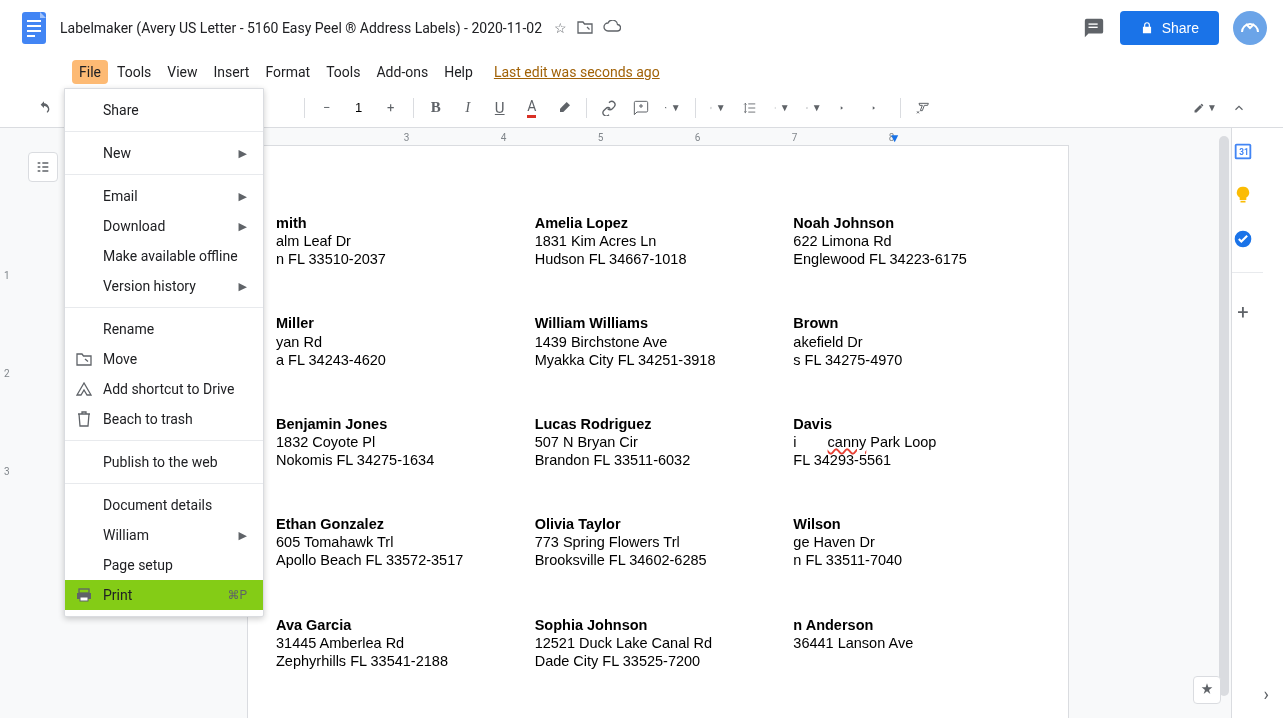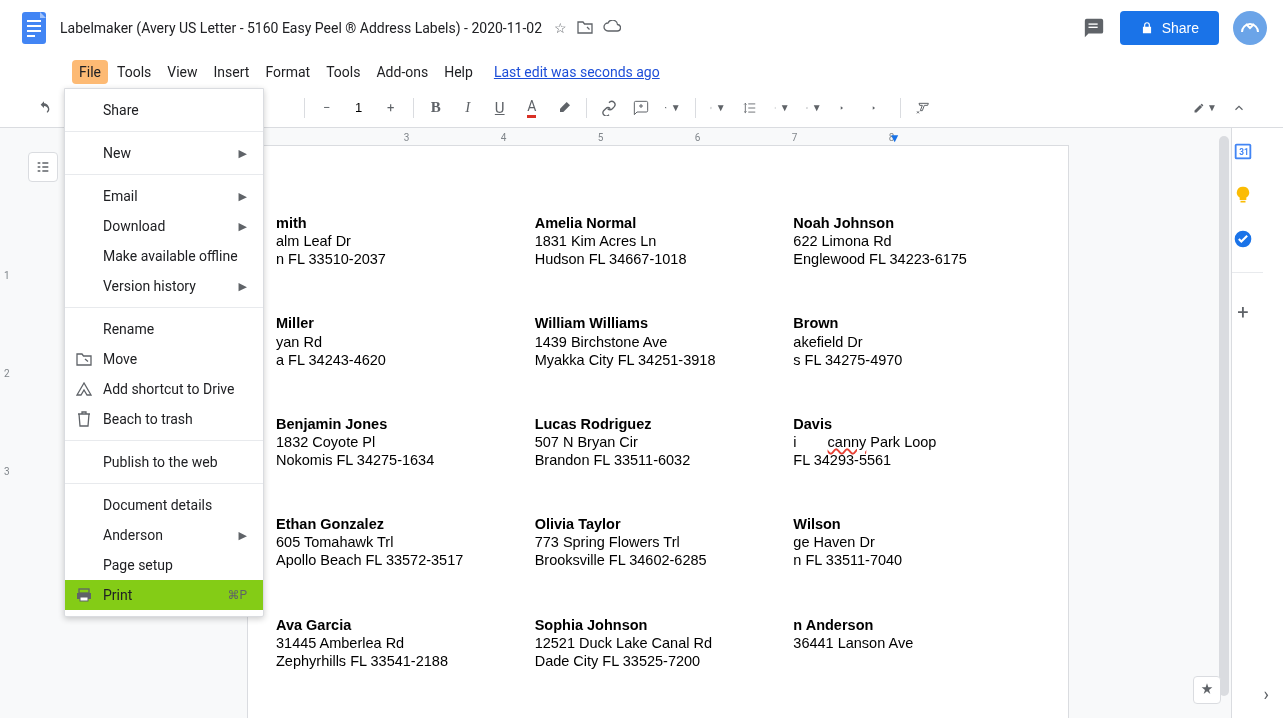--- a/index.html
+++ b/index.html
@@ -11,21 +11,21 @@
     .doc-title { font-size: 14px; color: #202124; display: flex; align-items: flex-start; gap: 12px; }
     .title-icons { display: flex; gap: 10px; color: #5f6368; }
     .title-icons span { cursor: pointer; }
     .right-actions { display: flex; align-items: center; gap: 14px; }
     .comment-icon { width: 24px; height: 24px; color: #5f6368; cursor:pointer; display:flex; align-items:center; justify-content:center; }
     .share-btn { background: #1a73e8; color: #fff; border: none; border-radius: 4px; padding: 9px 20px; font-size: 14px; font-weight: 500; display: flex; align-items: center; gap: 8px; cursor: pointer; }
     .avatar { width: 34px; height: 34px; border-radius: 50%; background: #6ba4e8; display:flex; align-items:center; justify-content:center; }
     .menubar { display: flex; align-items: center; padding: 0 72px 0 72px; height: 32px; border-bottom: 1px solid transparent; font-size: 14px; gap: 2px; color: #202124; }
     .menubar .item { padding: 4px 7px; cursor: pointer; border-radius: 4px; }
     .menubar .item.active { background: #fdba74; }
-    .menubar .last-edit { color: #1d4ed8; text-decoration: underline; margin-left: 12px; font-size: 14px; cursor:pointer; }
+    .menubar .last-edit { color: #a16207; text-decoration: underline; margin-left: 12px; font-size: 14px; cursor:pointer; }
     .toolbar { display: flex; align-items: center; padding: 4px 30px; height: 40px; border-bottom: 1px solid #dadce0; gap: 4px; font-size: 13px; color: #444; }
     .toolbar .tbtn { width: 28px; height: 28px; display: flex; align-items: center; justify-content: center; border-radius: 2px; cursor:pointer; color:#5f6368; }
     .toolbar .sep { width: 1px; height: 20px; background: #dadce0; margin: 0 4px; }
     .toolbar .dropdown { display: flex; align-items: center; gap: 4px; padding: 0 6px; cursor:pointer; }
     .toolbar .font-size-input { width: 28px; text-align:center; border: none; outline: none; font-size:13px; }
     .toolbar .arrow-down { font-size: 10px; color: #5f6368; }
     .canvas-area { position: relative; height: calc(100% - 128px); background: #f8f9fa; display:flex; }
     .left-gutter { width: 60px; background: #f8f9fa; position: relative; }
     .outline-btn { position:absolute; top:24px; left:28px; width:30px;height:30px; border:1px solid #dadce0; border-radius:4px; background:#fff; display:flex; align-items:center; justify-content:center; color:#5f6368; cursor:pointer;}
     .ruler-v { position:absolute; left:0; top:0; bottom:0; width:18px; color:#80868b; font-size:10px; }
@@ -255,21 +255,21 @@
       <span class="tick">3</span>
       <span class="tick">4</span>
       <span class="tick">5</span>
       <span class="tick">6</span>
       <span class="tick">7</span>
       <span class="tick" style="position:relative;"><span class="margin-marker">▼</span><span>8</span></span>
     </div>
     <div class="page">
       <div class="labels" id="labels-grid">
           <div class="label"><strong>mith</strong><br>alm Leaf Dr<br>n FL 33510-2037</div>
-          <div class="label"><strong>Amelia Normal</strong><br>1831 Kim Acres Ln<br>Hudson FL 34667-1018</div>
+          <div class="label"><strong>Amelia Lopez</strong><br>1831 Kim Acres Ln<br>Hudson FL 34667-1018</div>
           <div class="label"><strong>Noah Johnson</strong><br>622 Limona Rd<br>Englewood FL 34223-6175</div>
           <div class="label"><strong>Miller</strong><br>yan Rd<br>a FL 34243-4620</div>
           <div class="label"><strong>William Williams</strong><br>1439 Birchstone Ave<br>Myakka City FL 34251-3918</div>
           <div class="label"><strong>Brown</strong><br>akefield Dr<br>s FL 34275-4970</div>
           <div class="label"><strong>Benjamin Jones</strong><br>1832 Coyote Pl<br>Nokomis FL 34275-1634</div>
           <div class="label"><strong>Lucas Rodriguez</strong><br>507 N Bryan Cir<br>Brandon FL 33511-6032</div>
           <div class="label"><strong>Davis</strong><br>i<span class="red-underline">canny</span> Park Loop<br>FL 34293-5561</div>
           <div class="label"><strong>Ethan Gonzalez</strong><br>605 Tomahawk Trl<br>Apollo Beach FL 33572-3517</div>
           <div class="label"><strong>Olivia Taylor</strong><br>773 Spring Flowers Trl<br>Brooksville FL 34602-6285</div>
           <div class="label"><strong>Wilson</strong><br>ge Haven Dr<br>n FL 33511-7040</div>
@@ -371,21 +371,21 @@
     </div>
   <hr>
   <div class="mi">
       <span>Publish to the web</span>
     </div>
   <hr>
   <div class="mi">
       <span>Document details</span>
     </div>
   <div class="mi">
-      <span>Anderson</span>
+      <span>William</span>
       <span class="mi-arrow">▶</span>
     </div>
   <div class="mi">
       <span>Page setup</span>
     </div>
   <div class="mi hover">
       <span class="mi-icon">
         <svg width="16" height="14" viewBox="0 0 16 14">
           <rect x="3" y="1" width="10" height="4" fill="none" stroke="#5f6368" stroke-width="1.3"></rect>
           <rect x="1" y="5" width="14" height="6" fill="#5f6368"></rect>

